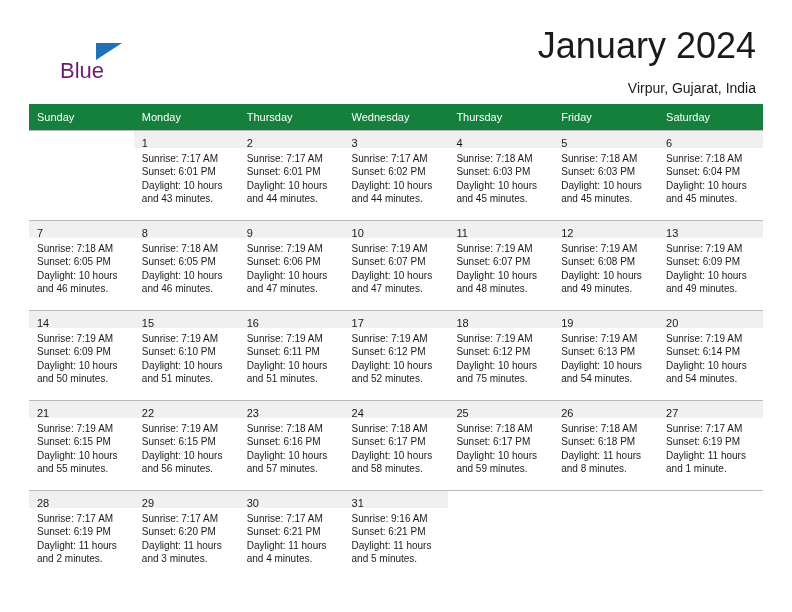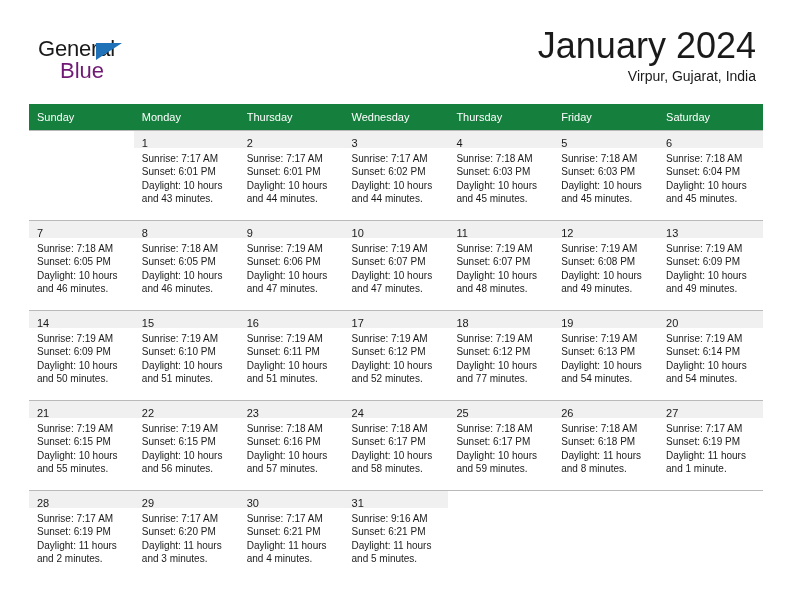--- a/index.html
+++ b/index.html
@@ -72,21 +72,21 @@
   .cal-title {
     font-size: 36px;
     color: #1a1a1a;
     line-height: 32px;
     white-space: nowrap;
   }
   .cal-subtitle {
     font-size: 14px;
     color: #1a1a1a;
     line-height: 20px;
-    margin-top: 4px;
+    margin-top: 16px;
     white-space: nowrap;
   }
 
   
   .calendar {
     position: absolute;
     left: 29px;
     top: 104px;
     width: 734px;
     border-collapse: collapse;
@@ -137,21 +137,20 @@
   }
 </style>
 </head>
 <body>
 
 <div class="page">
 
   <div class="header">
 
     <div class="logo">
-      <span class="logo-general">General</span>
       <span class="logo-triangle"></span>
       <span class="logo-blue">Blue</span>
     </div>
 
     <div class="title-block">
       <div class="cal-title">January 2024</div>
       <div class="cal-subtitle">Virpur, Gujarat, India</div>
     </div>
 
   </div>
@@ -347,21 +346,21 @@
             <div>Daylight: 10 hours</div>
             <div>and 52 minutes.</div>
           </div>
         </td>
         <td>
           <div class="daynum-band"><span class="daynum">18</span></div>
           <div class="details">
             <div>Sunrise: 7:19 AM</div>
             <div>Sunset: 6:12 PM</div>
             <div>Daylight: 10 hours</div>
-            <div>and 77 minutes.</div>
+            <div>and 75 minutes.</div>
           </div>
         </td>
         <td>
           <div class="daynum-band"><span class="daynum">19</span></div>
           <div class="details">
             <div>Sunrise: 7:19 AM</div>
             <div>Sunset: 6:13 PM</div>
             <div>Daylight: 10 hours</div>
             <div>and 54 minutes.</div>
           </div>

